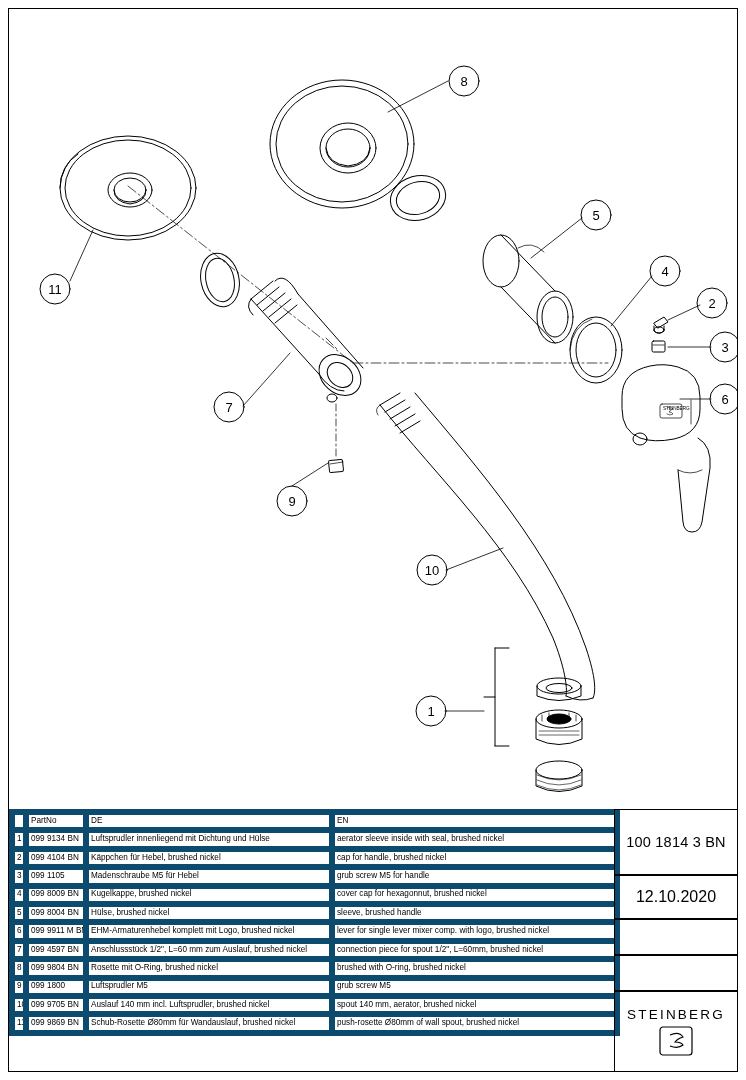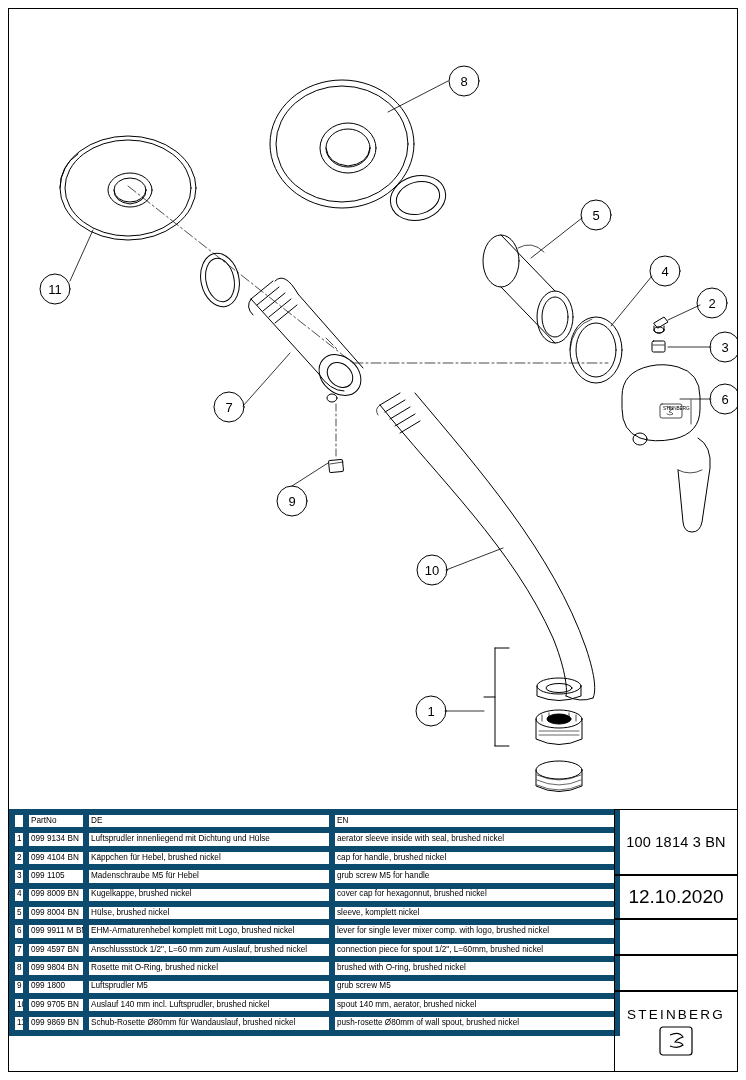--- a/index.html
+++ b/index.html
@@ -94,21 +94,21 @@
   #box-empty1{ top: 919px; height: 36px; }
   #box-empty2{ top: 955px; height: 36px; }
   #box-logo  { top: 991px; height: 81px; flex-direction: column; }
 
   .artno-text {
     font-size: 14.5px;
     letter-spacing: 0.2px;
     white-space: nowrap;
   }
   .date-text {
-    font-size: 19px;
+    font-size: 16px;
     white-space: nowrap;
   }
   .brand-text {
     font-size: 13.5px;
     letter-spacing: 2.2px;
     margin-bottom: 4px;
   }
   .brand-mark {
     width: 34px;
     height: 30px;
@@ -351,21 +351,21 @@
         <tr>
           <td class="pos">4</td>
           <td>099 8009 BN</td>
           <td>Kugelkappe, brushed nickel</td>
           <td>cover cap for hexagonnut, brushed nickel</td>
         </tr>
         <tr>
           <td class="pos">5</td>
           <td>099 8004 BN</td>
           <td>Hülse, brushed nickel</td>
-          <td>sleeve, komplett nickel</td>
+          <td>sleeve, brushed handle</td>
         </tr>
         <tr>
           <td class="pos">6</td>
           <td>099 9911 M BN</td>
           <td>EHM-Armaturenhebel komplett mit Logo, brushed nickel</td>
           <td>lever for single lever mixer comp. with logo, brushed nickel</td>
         </tr>
         <tr>
           <td class="pos">7</td>
           <td>099 4597 BN</td>

